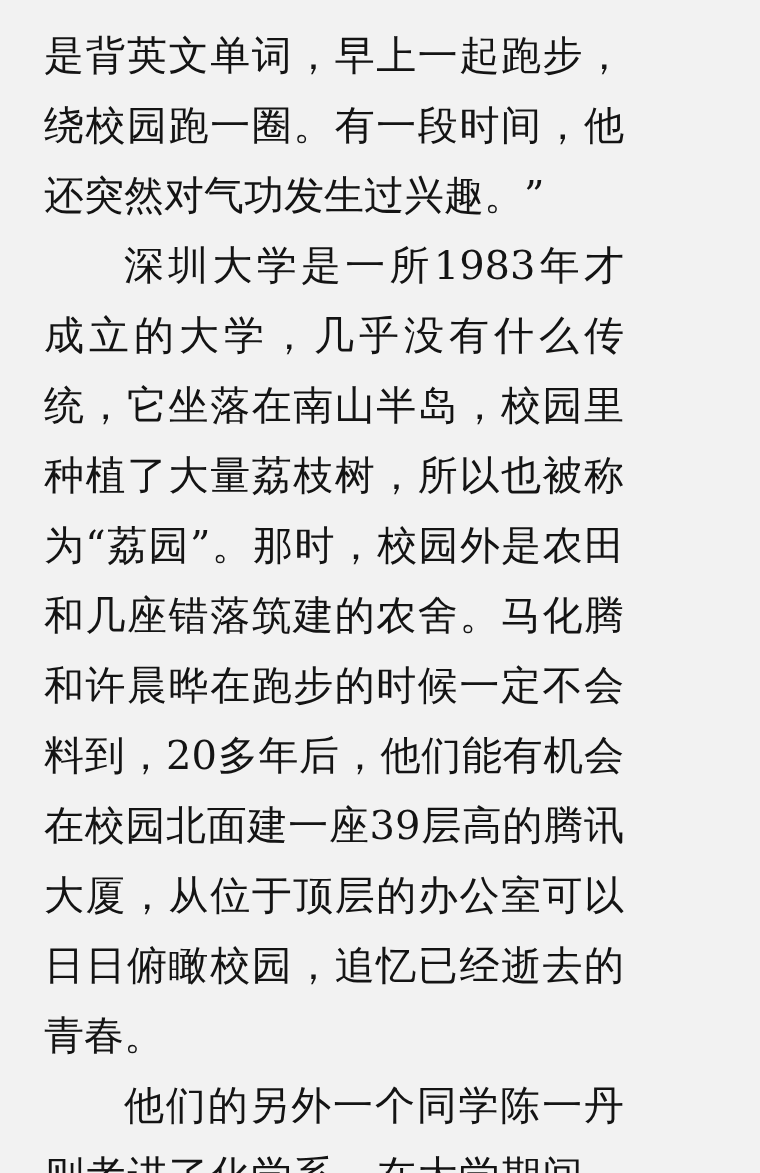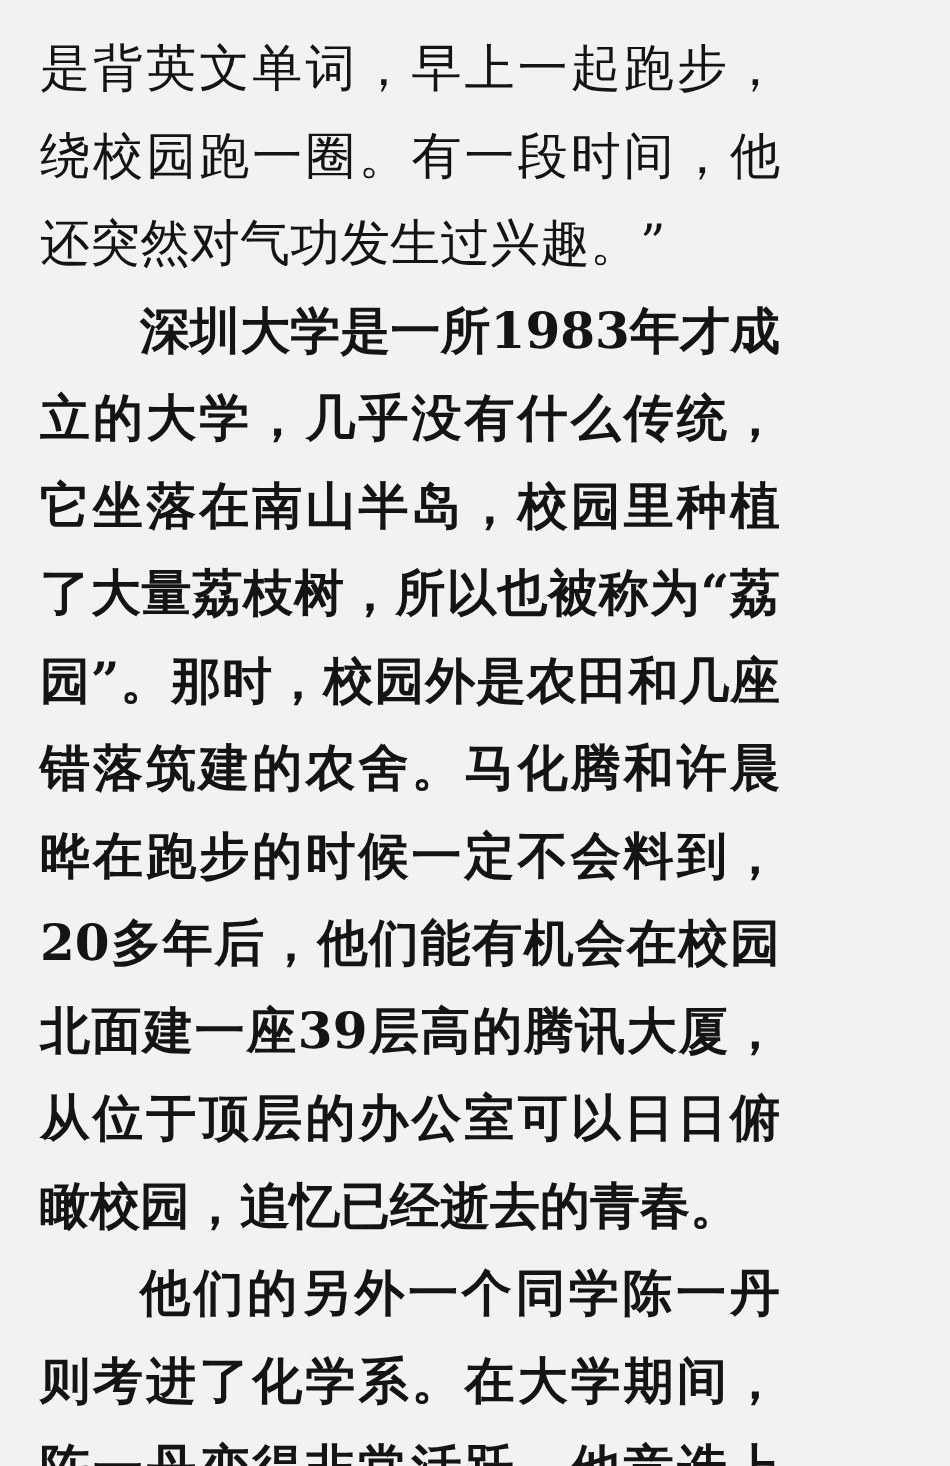--- a/index.html
+++ b/index.html
@@ -13,37 +13,36 @@
     font-family: "DejaVu Serif", "Liberation Serif", serif;
     color: #1a1a1a;
     overflow: hidden;
   }
   .page {
     position: relative;
     width: 668px;
     height: 1173px;
     background: #f2f2f2;
     box-sizing: border-box;
-    padding: 20px 44px 0 32px;
+    padding: 20px 44px 0 44px;
   }
   .content {
     font-size: 40px;
     line-height: 70px;
     letter-spacing: 0px;
     text-align: justify;
     text-justify: inter-ideograph;
     color: #141414;
   }
   .para {
     margin: 0;
     text-indent: 0;
   }
   .para.indent {
     text-indent: 80px;
-    font-weight: bold;
   }
 </style>
 </head>
 <body>
 
 <div class="page">
   <div class="content">
     <p class="para">是背英文单词，早上一起跑步，绕校园跑一圈。有一段时间，他还突然对气功发生过兴趣。”</p>
     <p class="para indent">深圳大学是一所1983年才成立的大学，几乎没有什么传统，它坐落在南山半岛，校园里种植了大量荔枝树，所以也被称为“荔园”。那时，校园外是农田和几座错落筑建的农舍。马化腾和许晨晔在跑步的时候一定不会料到，20多年后，他们能有机会在校园北面建一座39层高的腾讯大厦，从位于顶层的办公室可以日日俯瞰校园，追忆已经逝去的青春。</p>
     <p class="para indent">他们的另外一个同学陈一丹则考进了化学系。在大学期间，陈一丹变得非常活跃，他竞选上了化学系的学生会主</p>

